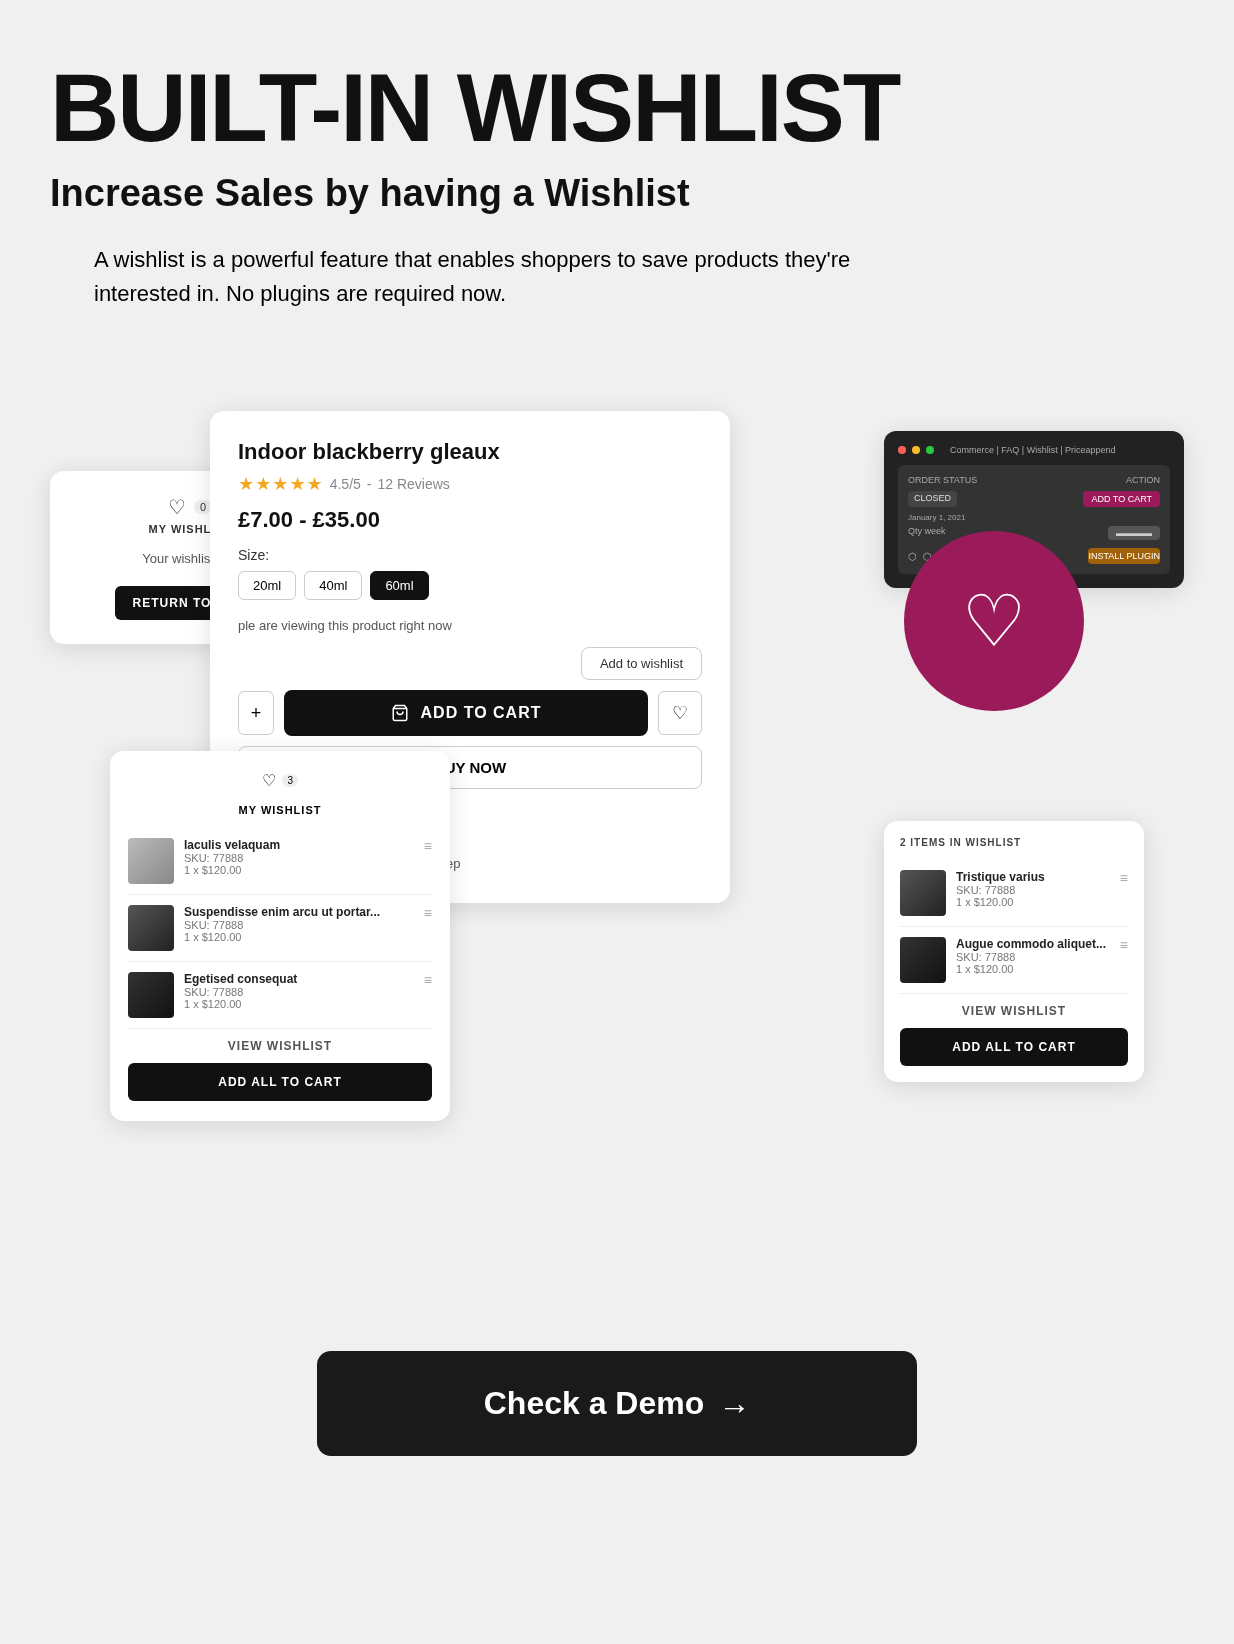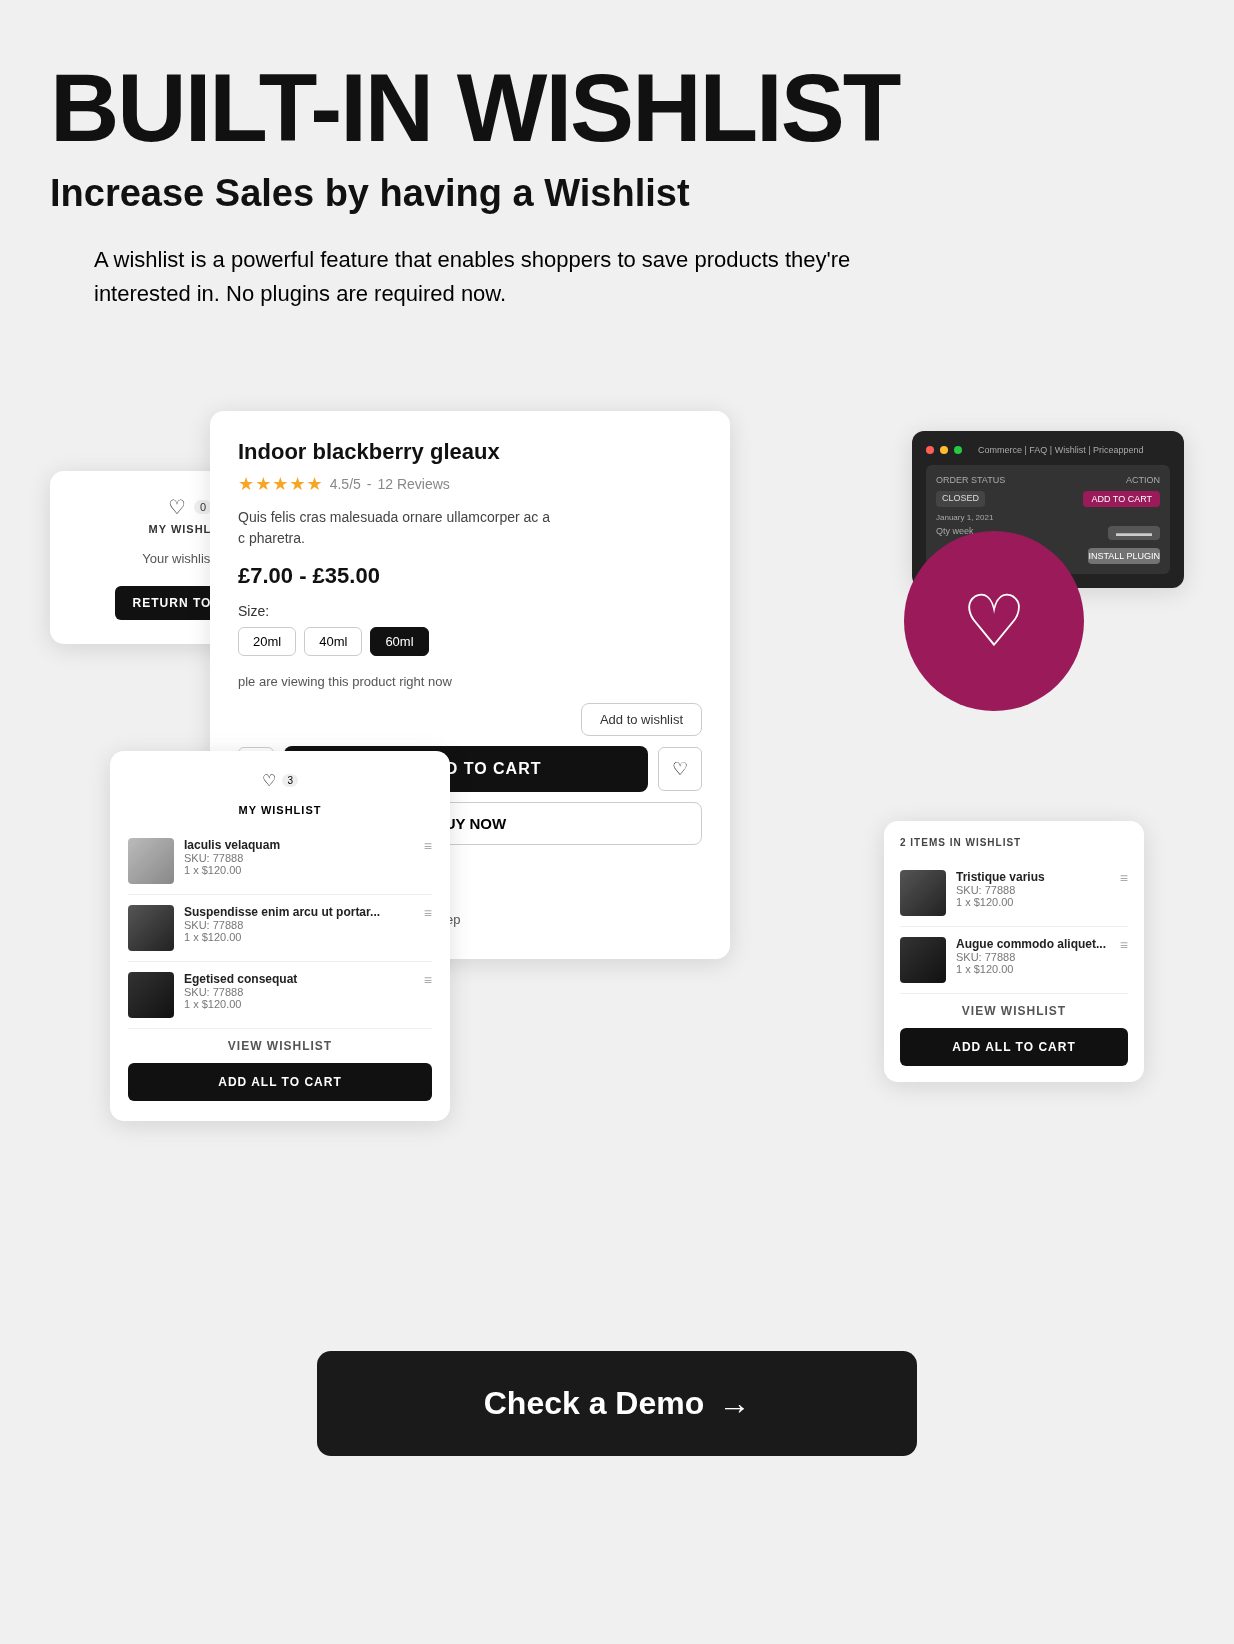--- a/index.html
+++ b/index.html
@@ -285,21 +285,21 @@
       border-radius: 6px;
       padding: 12px;
       font-size: 12px;
       font-weight: 700;
       letter-spacing: 1px;
       cursor: pointer;
     }
 
     
     .admin-card {
-      width: 272px;
+      width: 300px;
       right: 0;
       top: 60px;
       background: #222;
       padding: 14px;
       z-index: 2;
       border-radius: 12px;
     }
     .admin-top-bar {
       display: flex;
       gap: 6px;
@@ -389,21 +389,20 @@
   </div>
 
   <div class="card product-card">
     <div class="product-title">Indoor blackberry gleaux</div>
     <div class="stars-row">
       <span class="stars">★★★★★</span>
       <span class="rating-text">4.5/5</span>
       <span class="rating-text">-</span>
       <span class="rating-text">12 Reviews</span>
     </div>
-    <p class="product-desc">Quis felis cras malesuada ornare ullamcorper ac a c pharetra.</p>
     <div class="price">£7.00 - £35.00</div>
     <div class="size-label">Size:</div>
     <div class="size-buttons">
       <button class="size-btn">20ml</button>
       <button class="size-btn">40ml</button>
       <button class="size-btn selected">60ml</button>
     </div>
     <div class="viewing-now">ple are viewing this product right now</div>
     <div class="add-wishlist-row">
       <button class="add-wishlist-btn">Add to wishlist</button>
@@ -452,21 +451,21 @@
       <div class="admin-row">
         <span class="admin-label">Qty week</span>
         <span style="font-size:9px;color:#ccc;background:#555;padding:2px 8px;border-radius:4px;">▬▬▬▬</span>
       </div>
       <div class="admin-bottom-row">
         <div class="admin-icons">
           <span class="admin-icon">⬡</span>
           <span class="admin-icon">⬡</span>
           <span class="admin-icon">⬡</span>
         </div>
-        <button style="font-size:9px;background:#737373;color:#fff;border:none;border-radius:4px;padding:3px 0;cursor:pointer;margin-left:auto;">INSTALL PLUGIN</button>
+        <button style="font-size:9px;background:#a16207;color:#fff;border:none;border-radius:4px;padding:3px 0;cursor:pointer;margin-left:auto;">INSTALL PLUGIN</button>
       </div>
     </div>
   </div>
 
   <div class="card wishlist-items-card">
     <div class="wl-header">
       <span style="font-size:16px;">♡</span>
       <span class="wl-count-badge">3</span>
     </div>
     <div class="wl-title" style="text-align:center;margin-bottom:12px;">MY WISHLIST</div>

